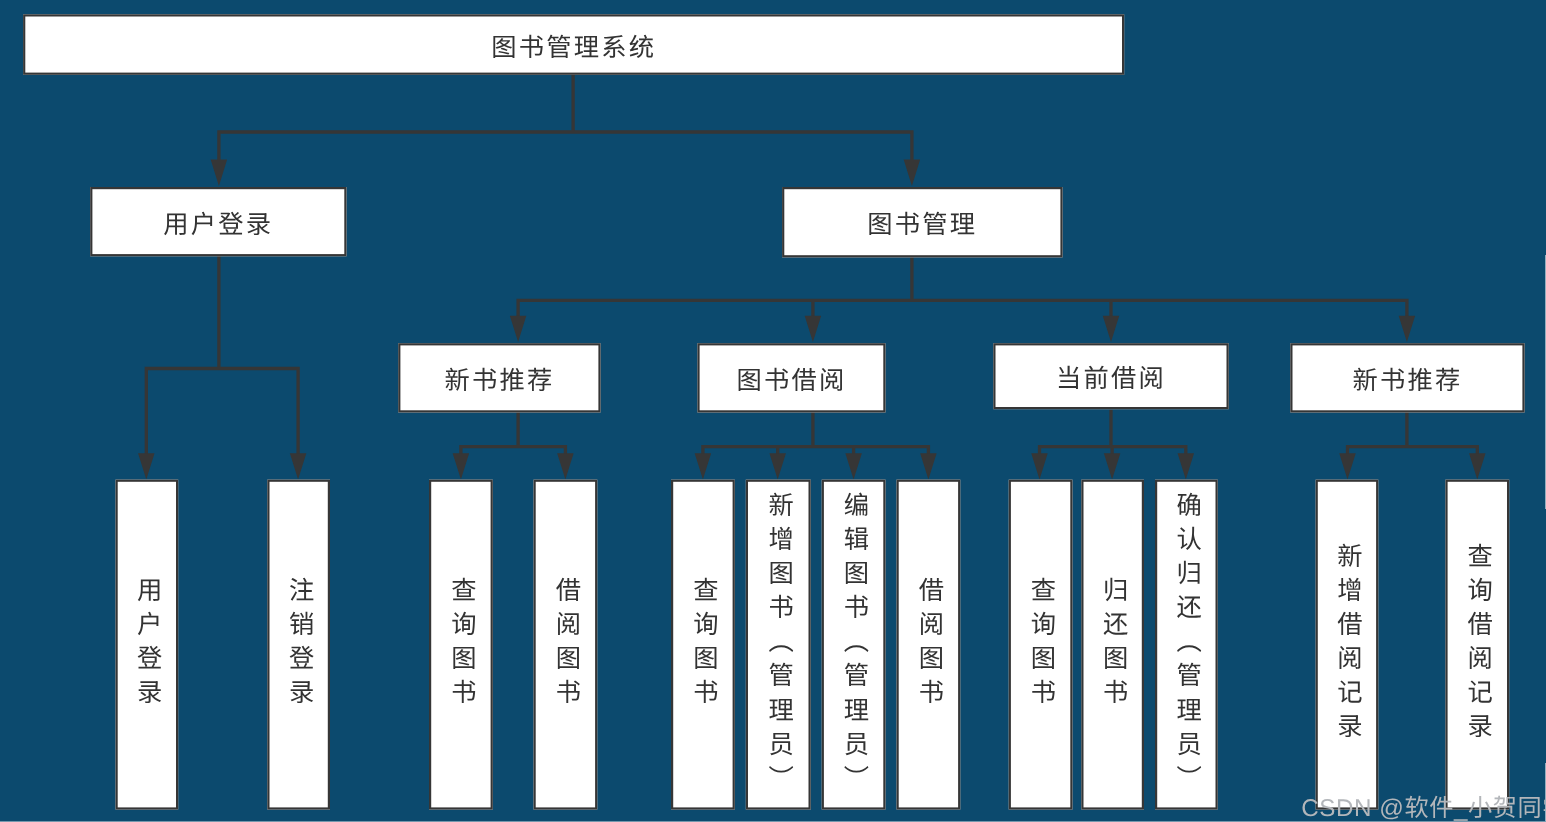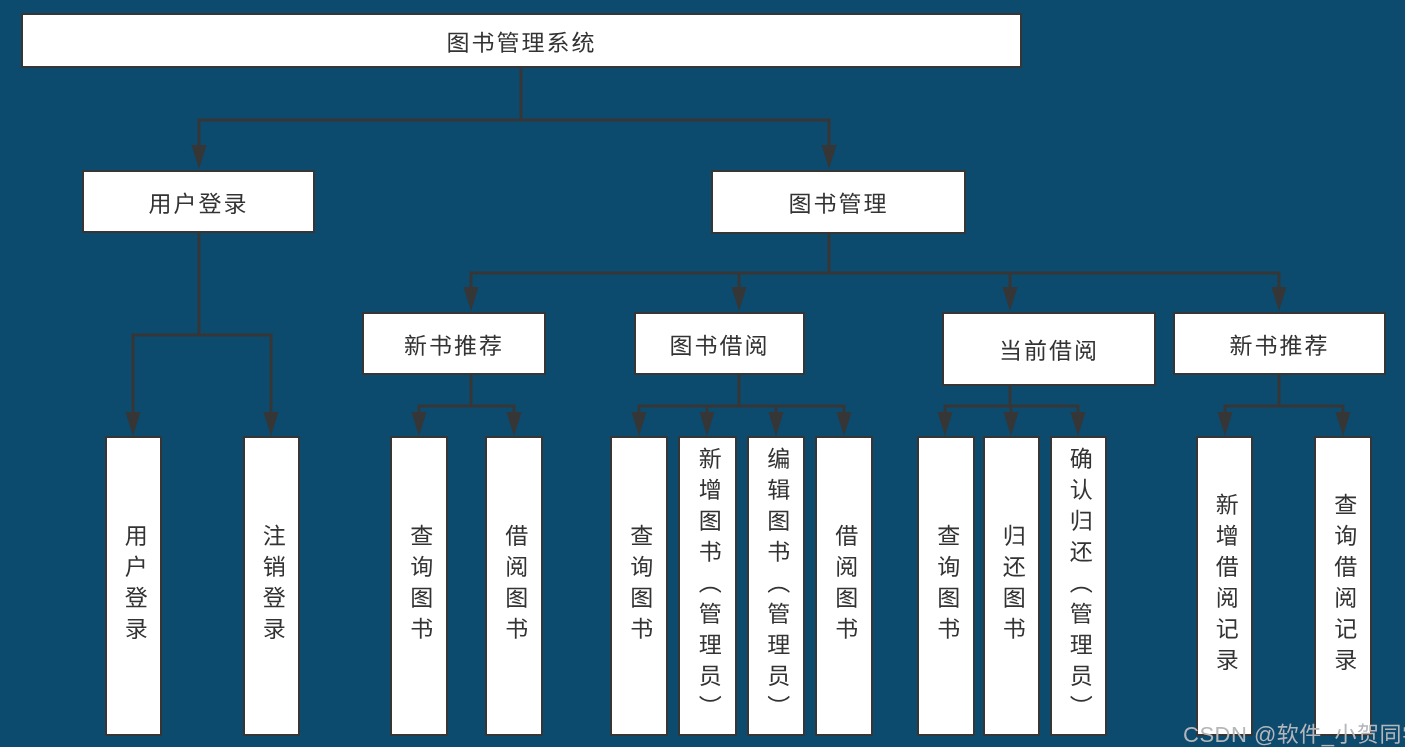--- a/index.html
+++ b/index.html
@@ -84,21 +84,21 @@
              M1217.5 412L1232.5 412L1225 436Z M1335.5 412L1350.5 412L1343 436Z" fill="#363636" stroke="none"></path>
   </svg>
 
   <div class="box hbox" style="left:21px; top:13px; width:1001px; height:55px;">图书管理系统</div>
 
   <div class="box hbox" style="left:82px; top:170px; width:233px; height:63px;">用户登录</div>
   <div class="box hbox" style="left:711px; top:170px; width:255px; height:64px;">图书管理</div>
 
   <div class="box hbox" style="left:362px; top:312px; width:184px; height:63px;">新书推荐</div>
   <div class="box hbox" style="left:634px; top:312px; width:171px; height:63px;">图书借阅</div>
-  <div class="box hbox" style="left:942px; top:312px; width:214px; height:74px;">当前借阅</div>
+  <div class="box hbox" style="left:903px; top:312px; width:214px; height:60px;">当前借阅</div>
   <div class="box hbox" style="left:1173px; top:312px; width:213px; height:63px;">新书推荐</div>
 
   <div class="box vbox" style="left:105px; width:57px;">
     <span class="vtext">用户登录</span>
   </div>
   <div class="box vbox" style="left:243px; width:57px;">
     <span class="vtext">注销登录</span>
   </div>
 
   <div class="box vbox" style="left:390px;">

